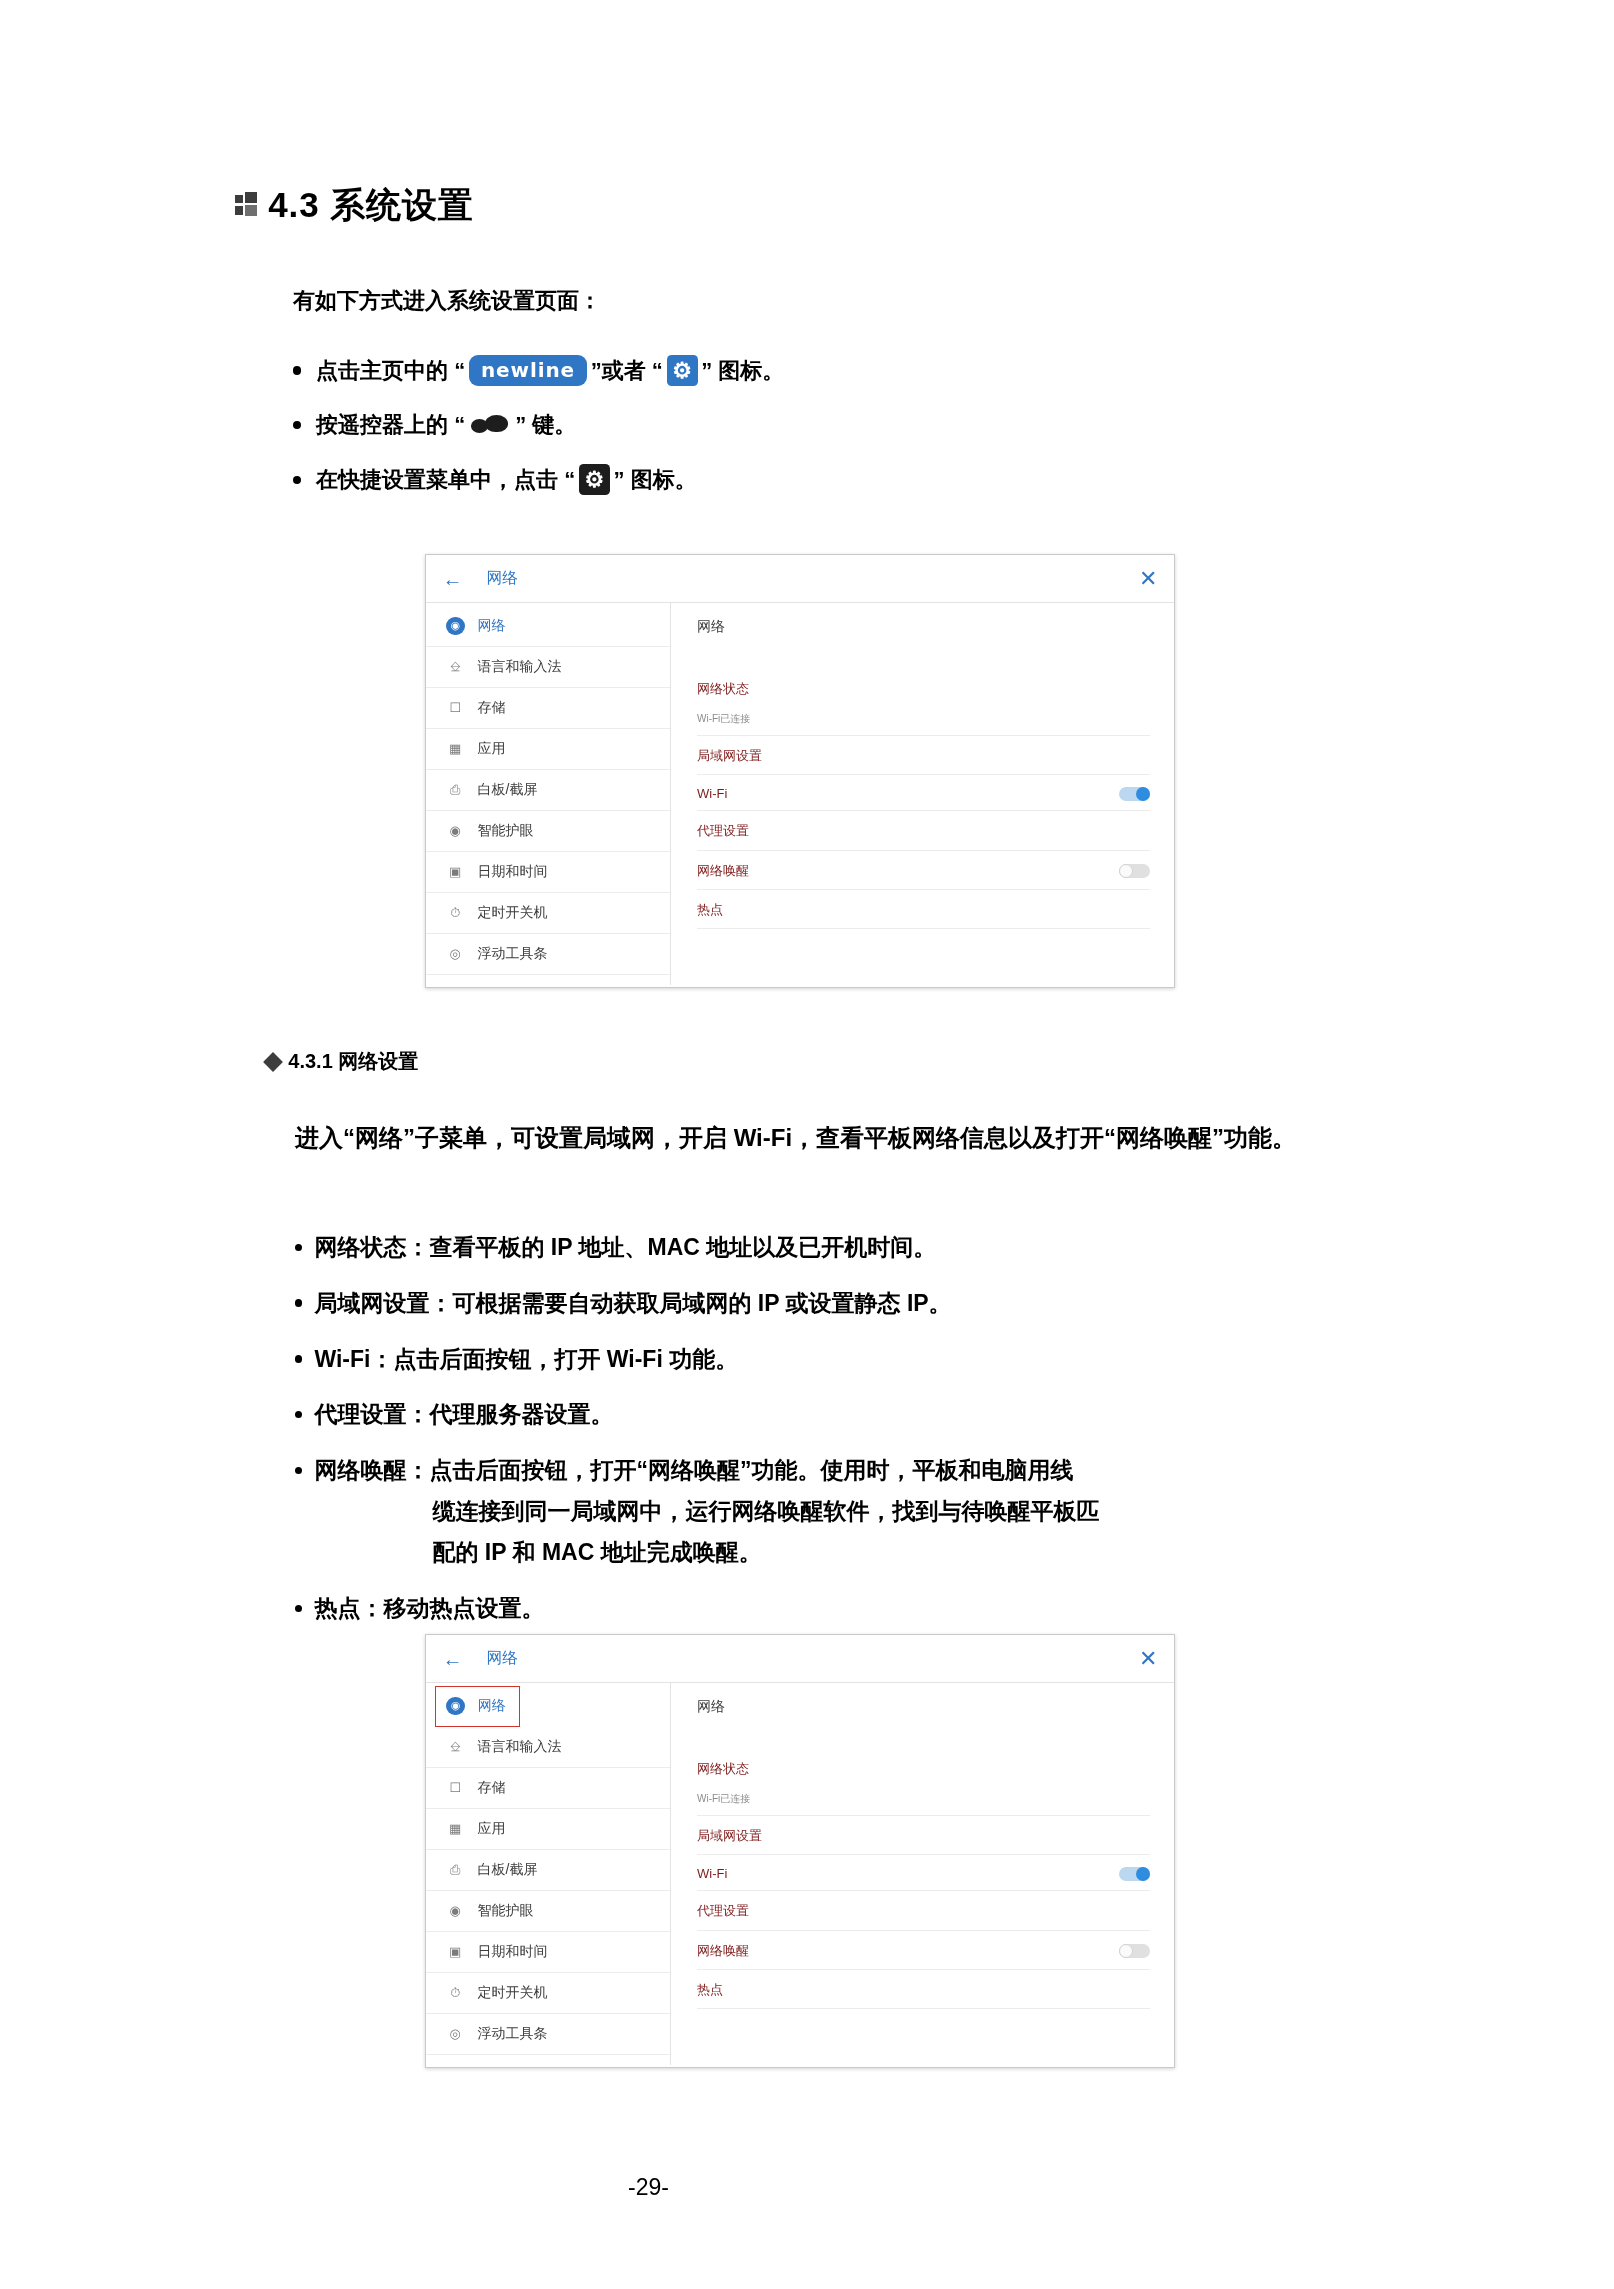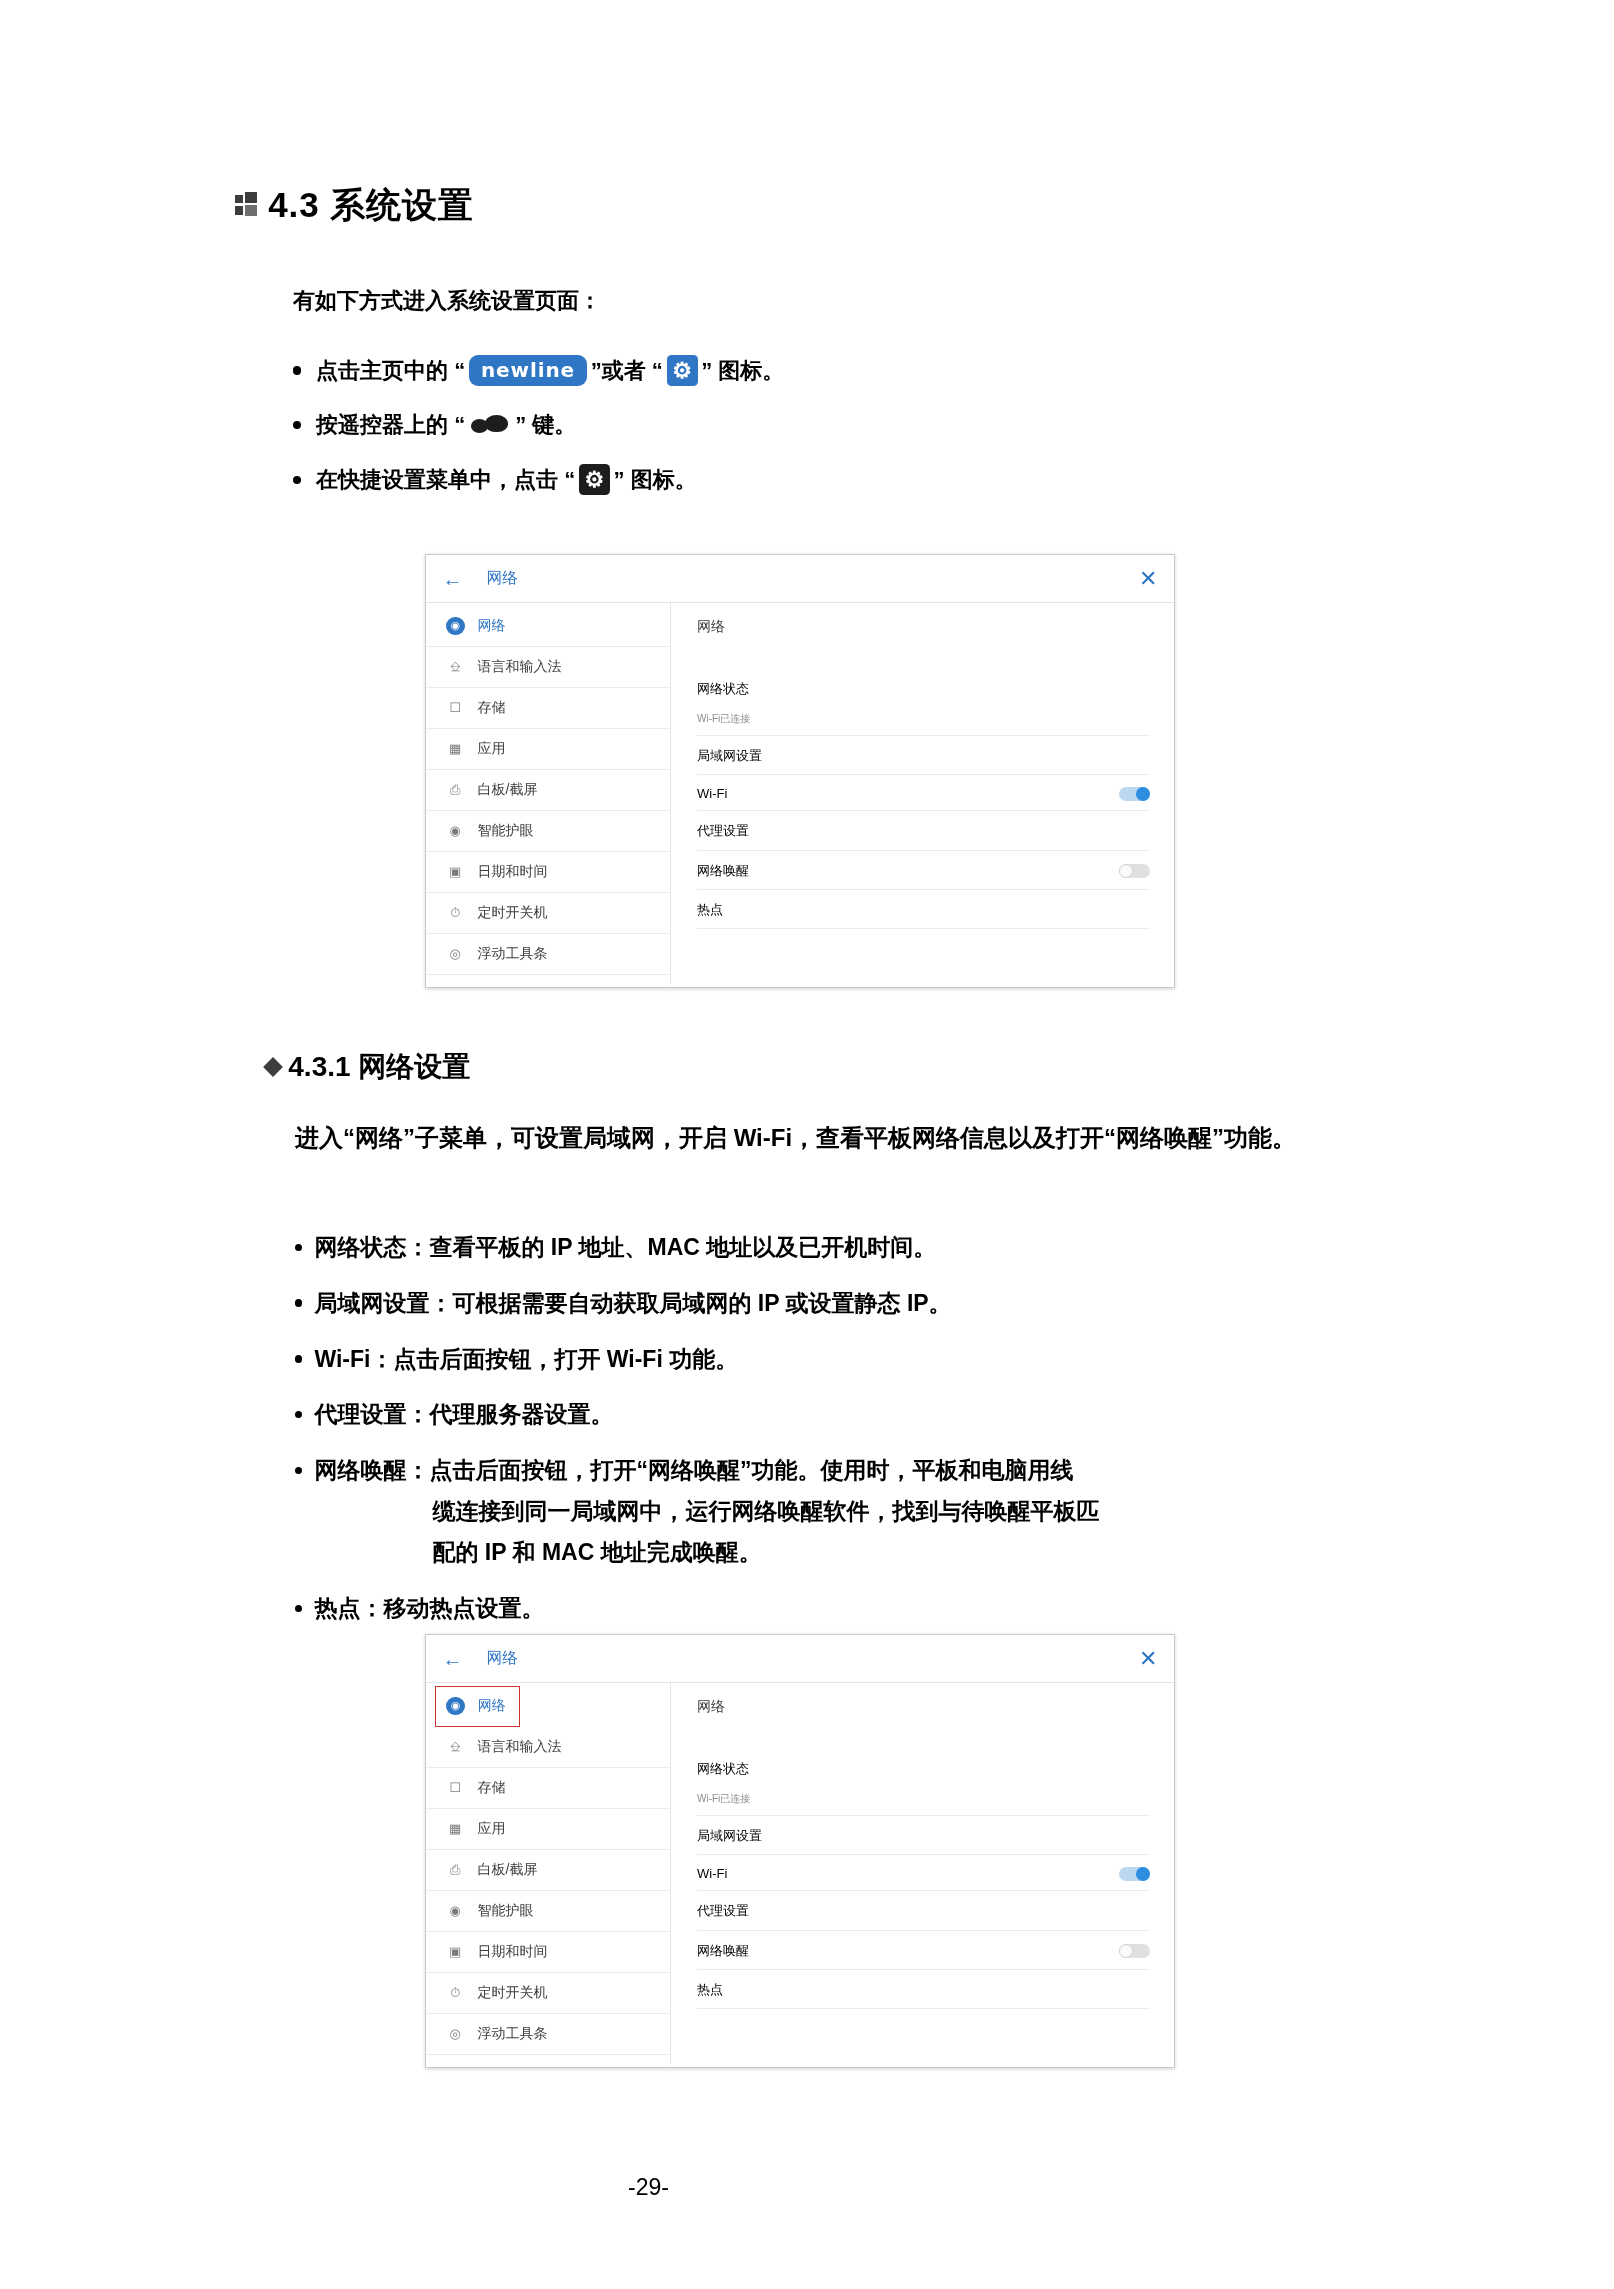--- a/index.html
+++ b/index.html
@@ -58,21 +58,21 @@
     display: flex;
     align-items: center;
     gap: 8.3px;
   }
   .h2-diamond {
     width: 14px; height: 14px;
     background: #3d3d3d;
     transform: rotate(45deg);
   }
   .h2-text {
-    font-size: 28px;
+    font-size: 20px;
     font-weight: bold;
   }
 
   
   .intro {
     position: absolute;
     left: 293px;
     top: 286px;
     font-size: 22px;
     font-weight: bold;
@@ -269,21 +269,21 @@
   }
   .row {
     margin: 0 24px 0 26px;
     border-bottom: 0.9px solid #ececec;
     padding: 11px 0 9.2px 0;
     display: flex;
     align-items: center;
     min-height: 31px;
     box-sizing: border-box;
   }
-  .row .rlabel { font-size: 13px; color: #000000; }
+  .row .rlabel { font-size: 13px; color: #7f1d1d; }
   .row .rsub { font-size: 10px; color: #8c8c8c; margin-top: 14px; }
   .row .rcol { display: flex; flex-direction: column; }
   .row-spacer { height: 33px; }
   .toggle {
     margin-left: auto;
     width: 31px;
     height: 14px;
     border-radius: 7.4px;
     position: relative;
     background: #bcd7f0;

